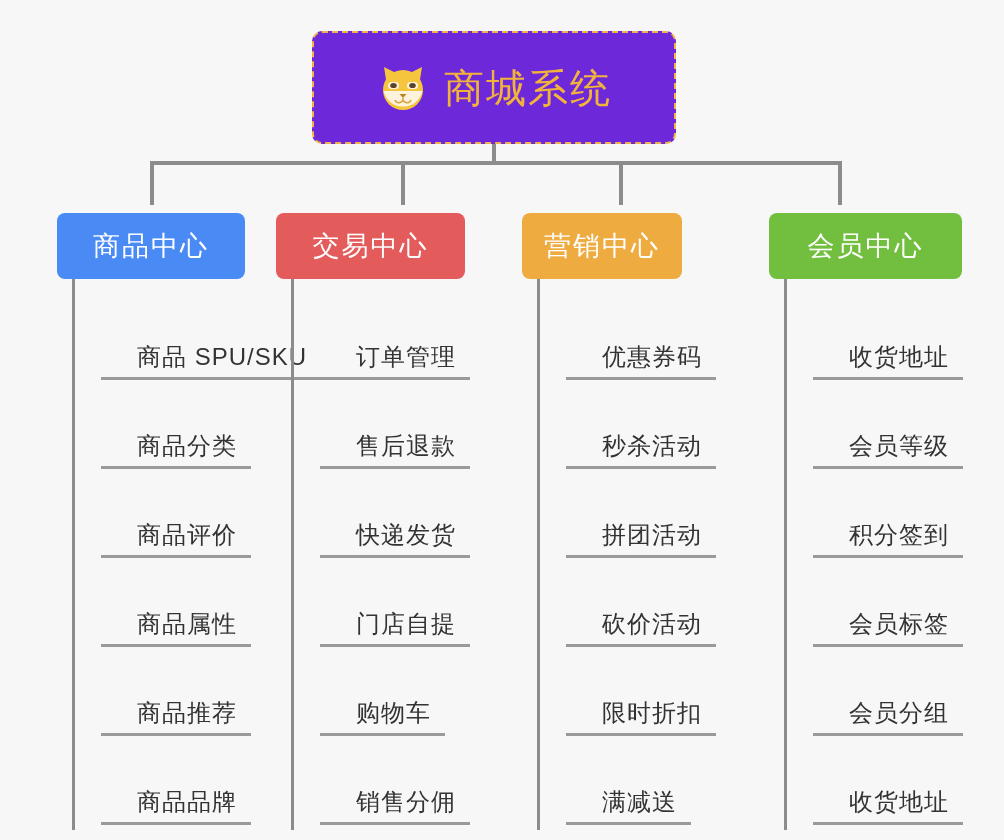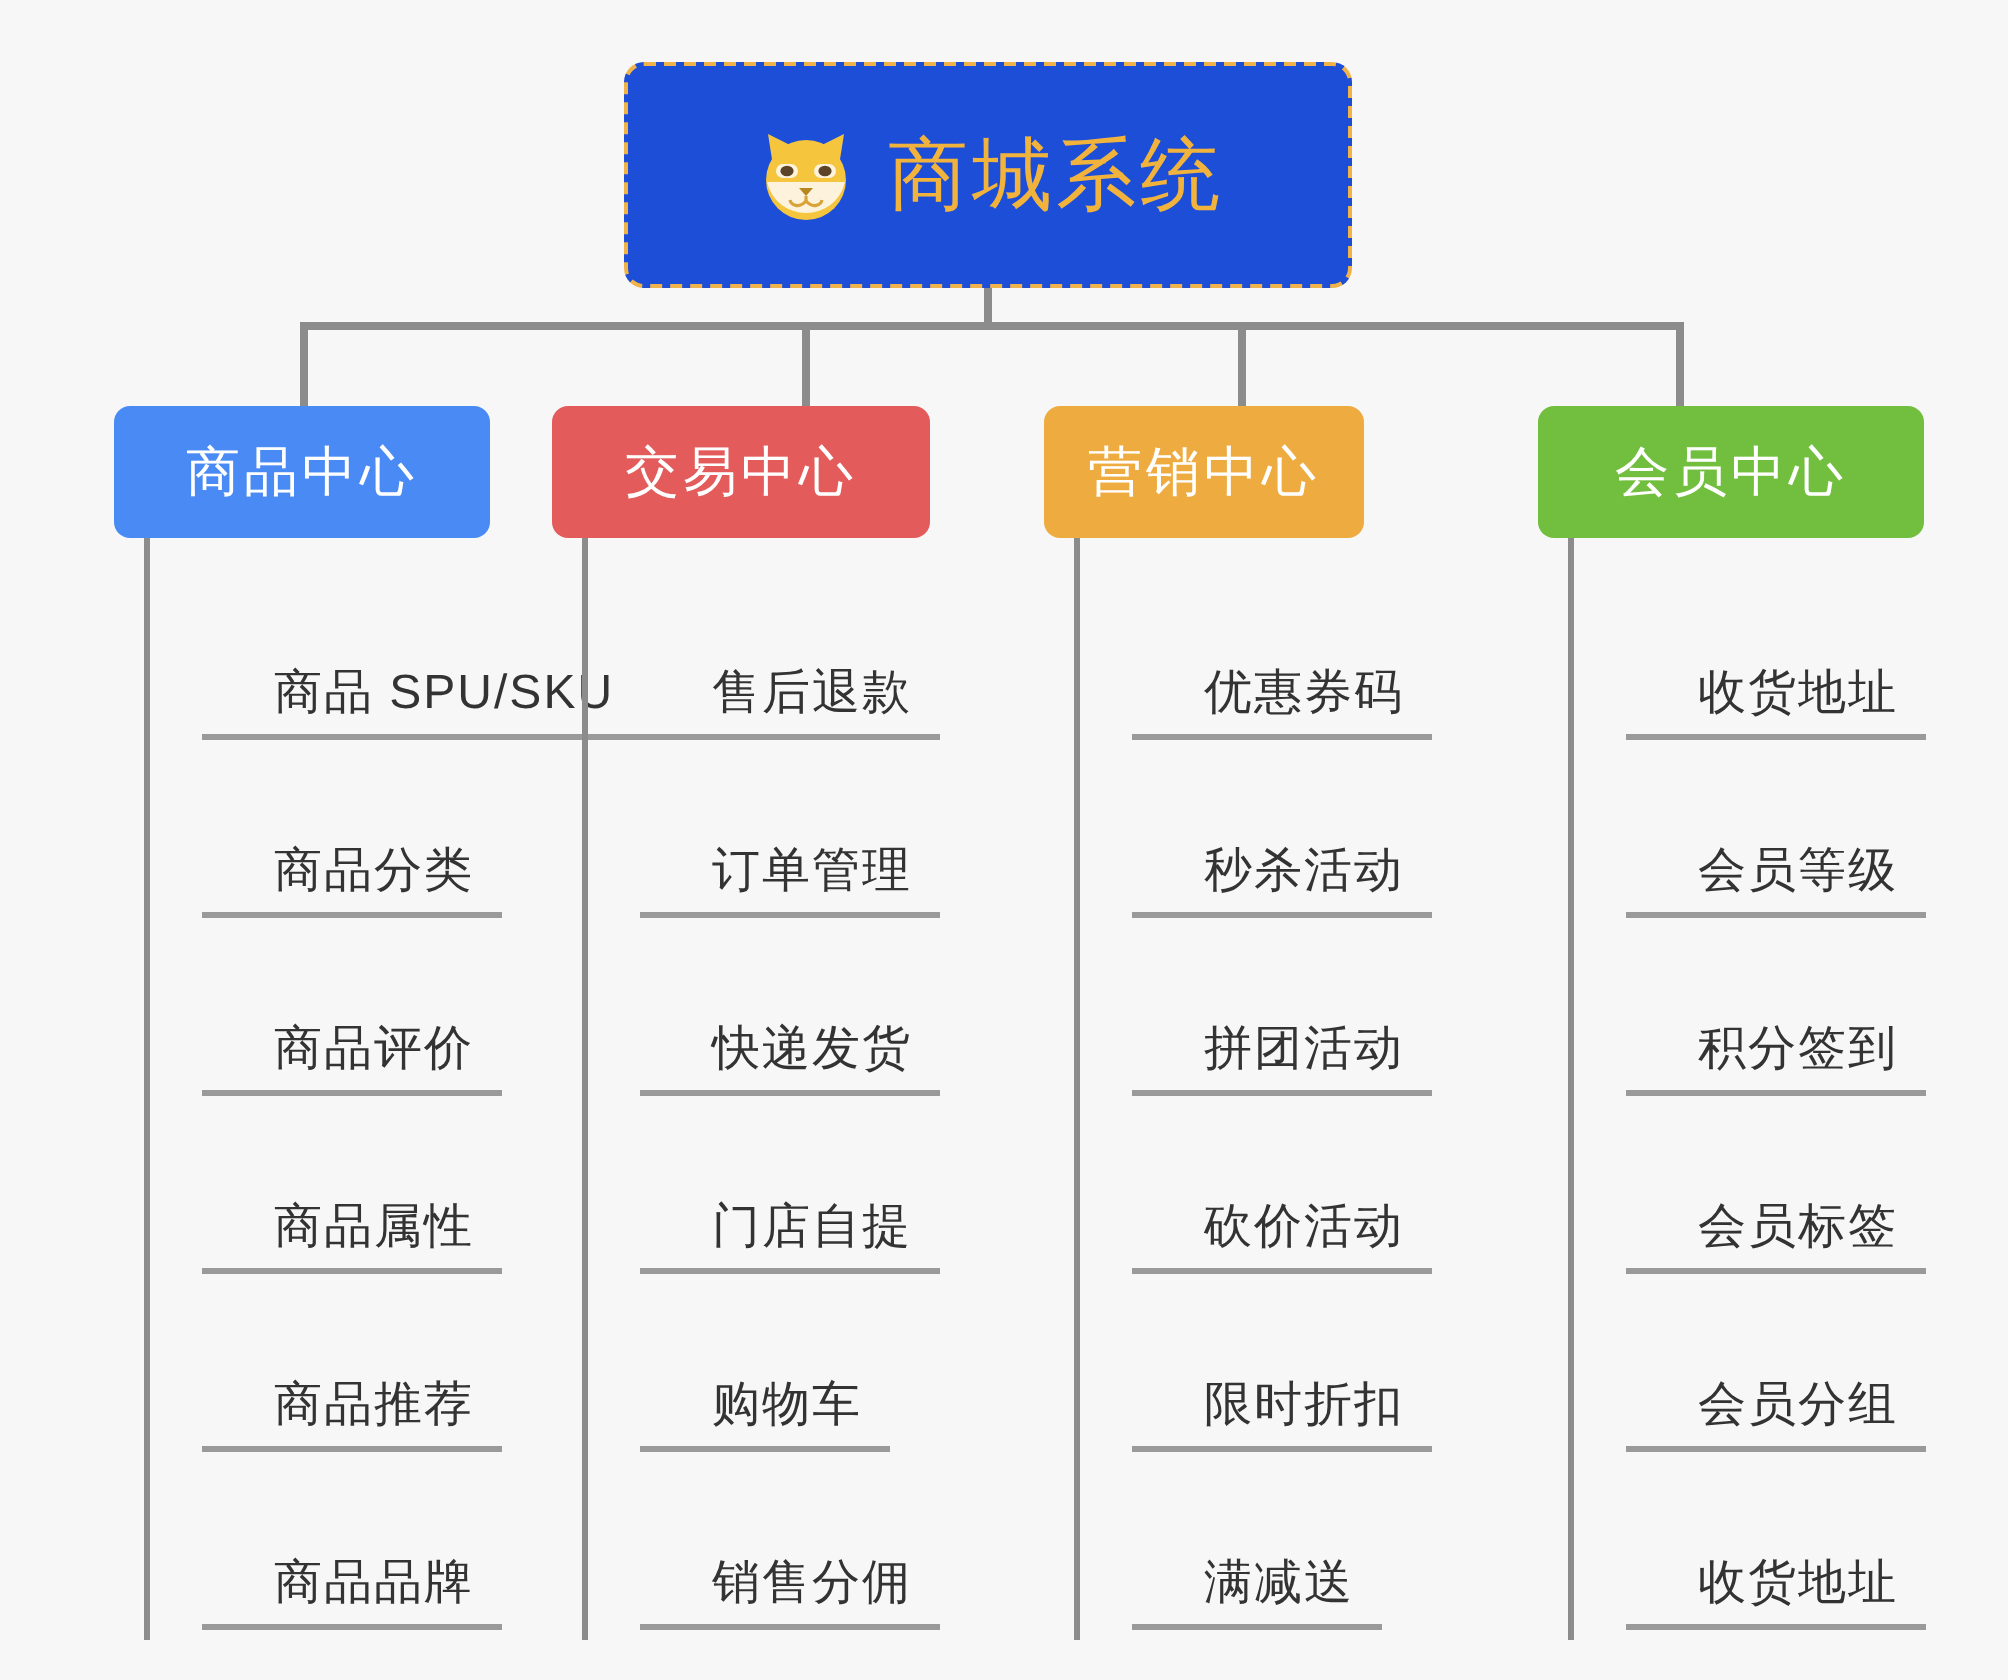--- a/index.html
+++ b/index.html
@@ -21,21 +21,21 @@
     height: 840px;
   }
 
   
   .root-node {
     position: absolute;
     left: 312px;
     top: 31px;
     width: 364px;
     height: 113px;
-    background: #1d4ed8;
+    background: #6d28d9;
     border: 2px dashed #f0b34a;
     border-radius: 10px;
     box-sizing: border-box;
     display: flex;
     align-items: center;
     justify-content: center;
     gap: 14px;
   }
   .root-emoji {
     width: 54px;
@@ -80,20 +80,21 @@
   .col-header {
     height: 66px;
     border-radius: 8px;
     display: flex;
     align-items: center;
     justify-content: center;
     color: #ffffff;
     font-size: 27px;
     letter-spacing: 2px;
     box-sizing: border-box;
+    margin-top: 10px;
   }
   .col-header.c-blue   { background: #4a8af4; width: 188px; }
   .col-header.c-red    { background: #e35b5b; width: 189px; }
   .col-header.c-orange { background: #eeab40; width: 160px; }
   .col-header.c-green  { background: #72bf3f; width: 193px; }
 
   
   .leaf-list {
     position: relative;
     margin-top: 0;
@@ -193,24 +194,24 @@
       </div>
     </div>
 
     <div class="column">
       <div class="col-header c-red">
         <span>交易中心</span>
       </div>
       <div class="leaf-list">
         <div class="leaf-trunk" style="height:551px;"></div>
         <div class="leaf-item">
+          <span class="leaf-label">订单管理</span>
+        </div>
+        <div class="leaf-item">
           <span class="leaf-label">售后退款</span>
-        </div>
-        <div class="leaf-item">
-          <span class="leaf-label">订单管理</span>
         </div>
         <div class="leaf-item">
           <span class="leaf-label">快递发货</span>
         </div>
         <div class="leaf-item">
           <span class="leaf-label">门店自提</span>
         </div>
         <div class="leaf-item">
           <span class="leaf-label">购物车</span>
         </div>

